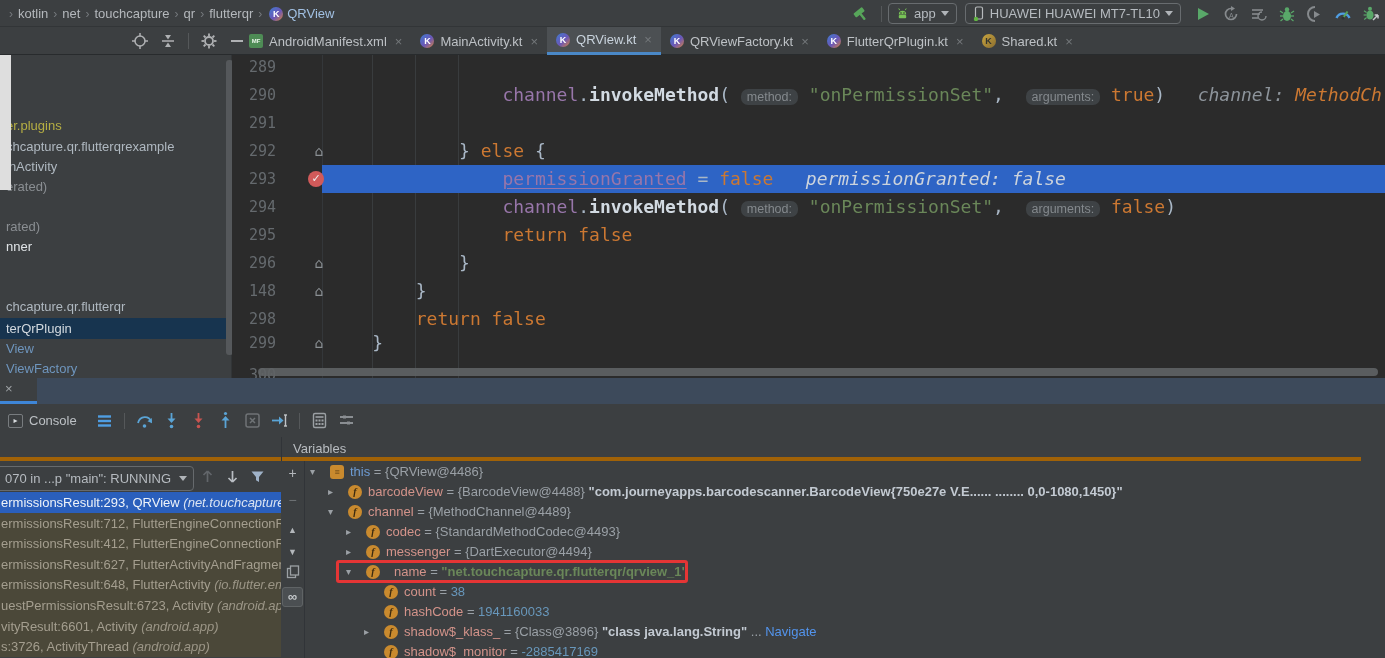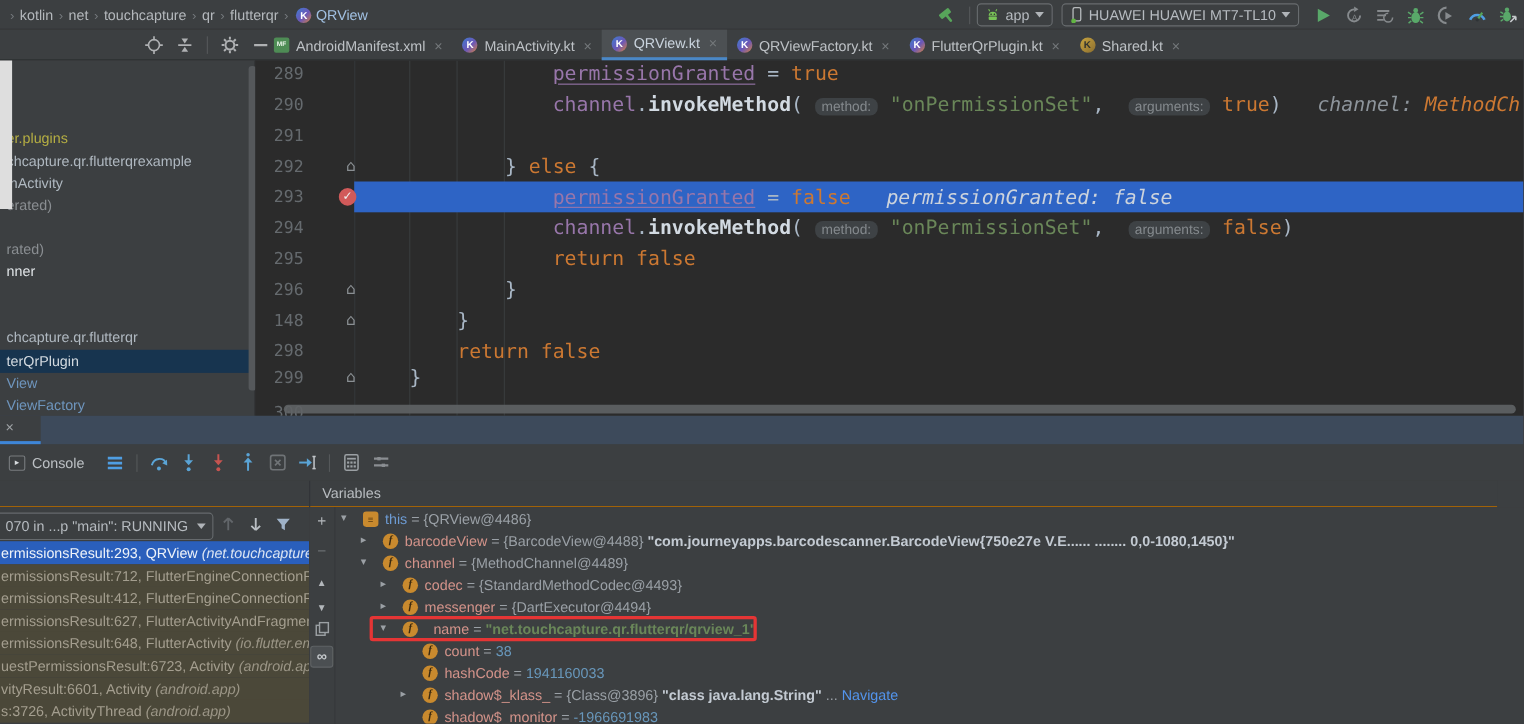--- a/index.html
+++ b/index.html
@@ -77,21 +77,21 @@
   #bandtab .ul{position:absolute;left:0;bottom:0;width:37px;height:3px;background:#3e86d8}
 
   
   #dtoolbar{position:absolute;left:0;top:404px;width:1385px;height:33px;background:#3c3f41;display:flex;align-items:center}
   #consoleicon{width:15px;height:14px;border:1px solid #787c7f;border-radius:2px;margin:0 6px 0 8px;
     color:#d7dbde;font-size:8px;line-height:12px;text-align:center}
   #consolelabel{color:#bcc0c4;margin-right:14px}
   .sicon{width:19px;height:19px;margin:0 4px}
 
   
-  #varheader{position:absolute;left:0;top:437px;width:1361px;height:24px;background:#3c3f41;border-bottom:1px solid #a16207}
+  #varheader{position:absolute;left:0;top:437px;width:1361px;height:24px;background:#3c3f41;border-bottom:4px solid #a16207}
   #varheader .title{position:absolute;left:293px;top:4px;color:#b9bdc1}
   #paneldiv1{position:absolute;left:281px;top:437px;width:1px;height:221px;background:#313438}
   #paneldiv2{position:absolute;left:304px;top:461px;width:1px;height:197px;background:#313438}
 
   
   #frames{position:absolute;left:0;top:461px;width:281px;height:197px;background:#3c3f41;overflow:hidden}
   #threadrow{position:absolute;left:-4px;top:5px;width:198px;height:25px;border:1px solid #666a6d;border-radius:4px;
     display:flex;align-items:center;color:#b6bbc0;padding-left:8px;white-space:nowrap}
   #threadrow .caret{margin-left:8px}
   #frameicons{position:absolute;left:200px;top:8px;display:flex;gap:10px}
@@ -334,21 +334,20 @@
 <div id="pscroll"></div>
 
 <div id="editor">
   <div id="gutterline"></div>
   <div class="iguide" style="left:140px"></div>
   <div class="iguide" style="left:183px"></div>
   <div class="iguide" style="left:226px"></div>
   <div id="code-lines">
       <div class="codeline" style="top: -2px;">
         <span class="num">289</span>
-        <span class="toks"><span class="tok">                </span><span class="tok tok-fieldu">permissionGranted</span><span class="tok tok-plain"> = </span><span class="tok tok-kw">true</span></span>
       </div>
       <div class="codeline" style="top: 26px;">
         <span class="num">290</span>
         <span class="toks"><span class="tok">                </span><span class="tok tok-field">channel</span><span class="tok tok-plain">.</span><span class="tok tok-fn">invokeMethod</span><span class="tok tok-plain">( </span><span class="tok tok-chip">method:</span><span class="tok tok-plain"> </span><span class="tok tok-str">"onPermissionSet"</span><span class="tok tok-plain">,  </span><span class="tok tok-chip">arguments:</span><span class="tok tok-plain"> </span><span class="tok tok-kw">true</span><span class="tok tok-plain">)</span><span class="tok tok-dbg">   channel: </span><span class="tok tok-dbgo">MethodCh</span></span>
       </div>
       <div class="codeline" style="top: 54px;">
         <span class="num">291</span>
       </div>
       <div class="codeline" style="top: 82px;">
         <span class="num">292</span>
@@ -575,17 +574,17 @@
         <span class="vicon" style="left: 79px;">f</span>
         <span class="vtext" style="left: 99px;"><span class="vname">hashCode</span><span class="veq"> = </span><span class="vnum">1941160033</span></span>
       </div>
       <div class="vrow" style="top: 161px;">
         <span class="arr" style="left: 59px;">▸</span>
         <span class="vicon" style="left: 79px;">f</span>
         <span class="vtext" style="left: 99px;"><span class="vname">shadow$_klass_</span><span class="veq"> = </span><span class="vref">{Class@3896} </span><span class="vstr-plain">"class java.lang.String"</span><span class="vsuffix"> ...</span><span class="vsuffix"> </span><span class="vlink">Navigate</span></span>
       </div>
       <div class="vrow" style="top: 181px;">
         <span class="vicon" style="left: 79px;">f</span>
-        <span class="vtext" style="left: 99px;"><span class="vname">shadow$_monitor</span><span class="veq"> = </span><span class="vnum">-1966691983</span></span>
+        <span class="vtext" style="left: 99px;"><span class="vname">shadow$_monitor</span><span class="veq"> = </span><span class="vnum">-2885417169</span></span>
       </div>
     </div>
   <div id="redbox"></div>
 </div>
 
 </body></html>

